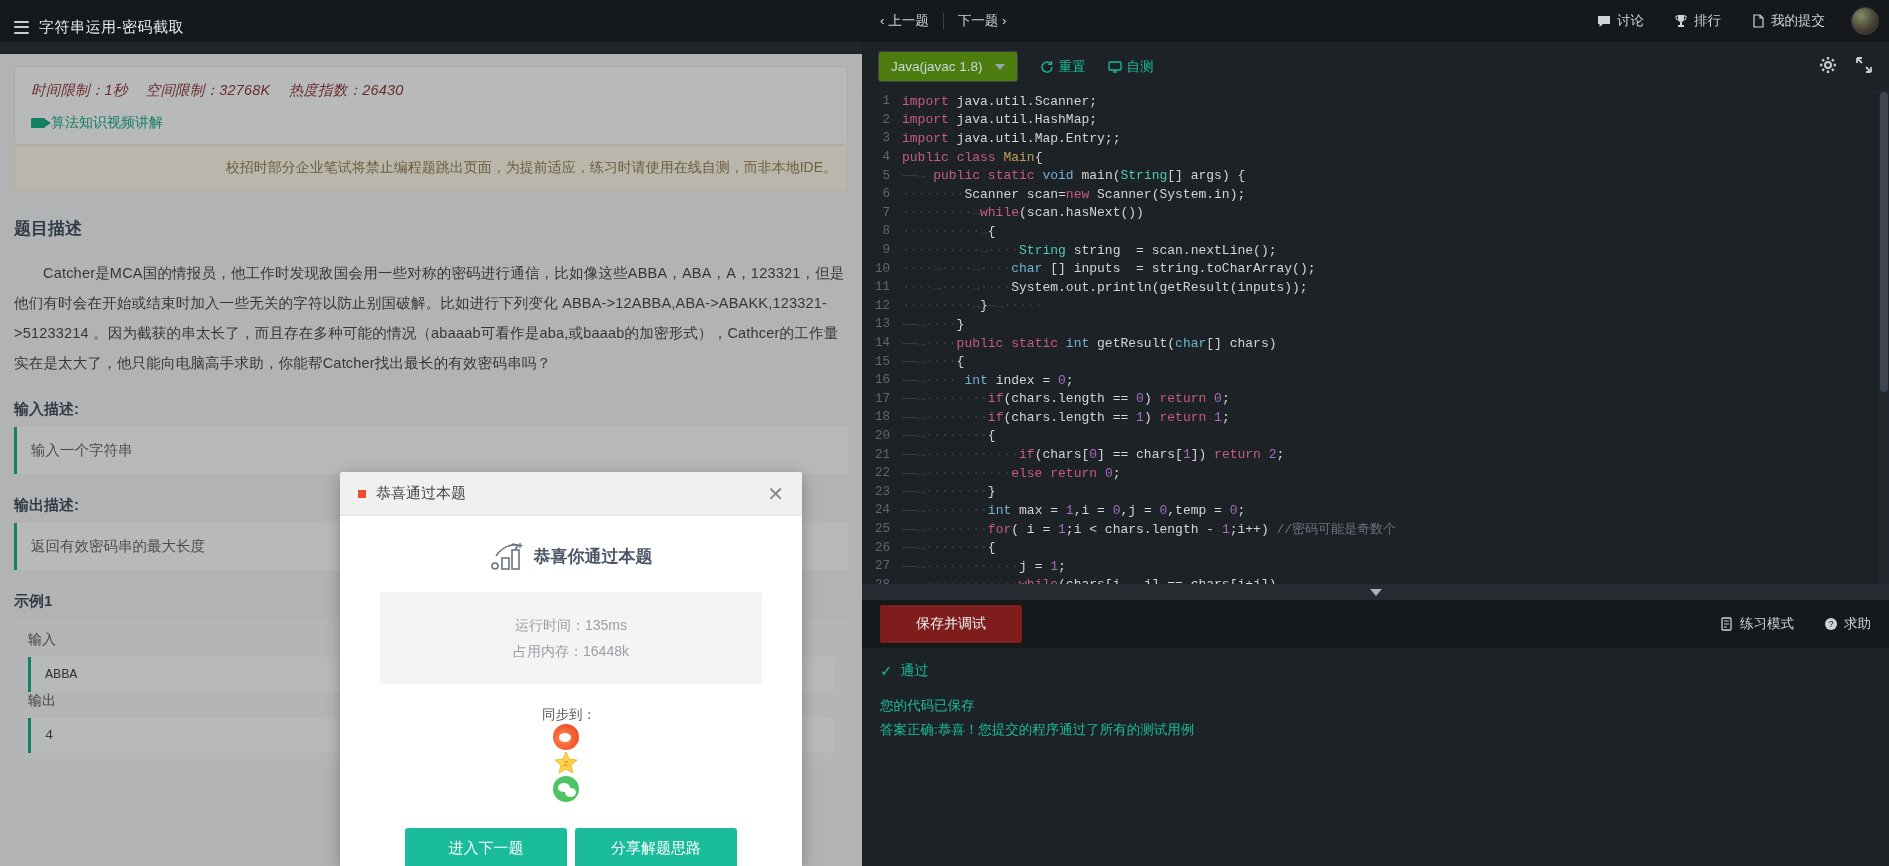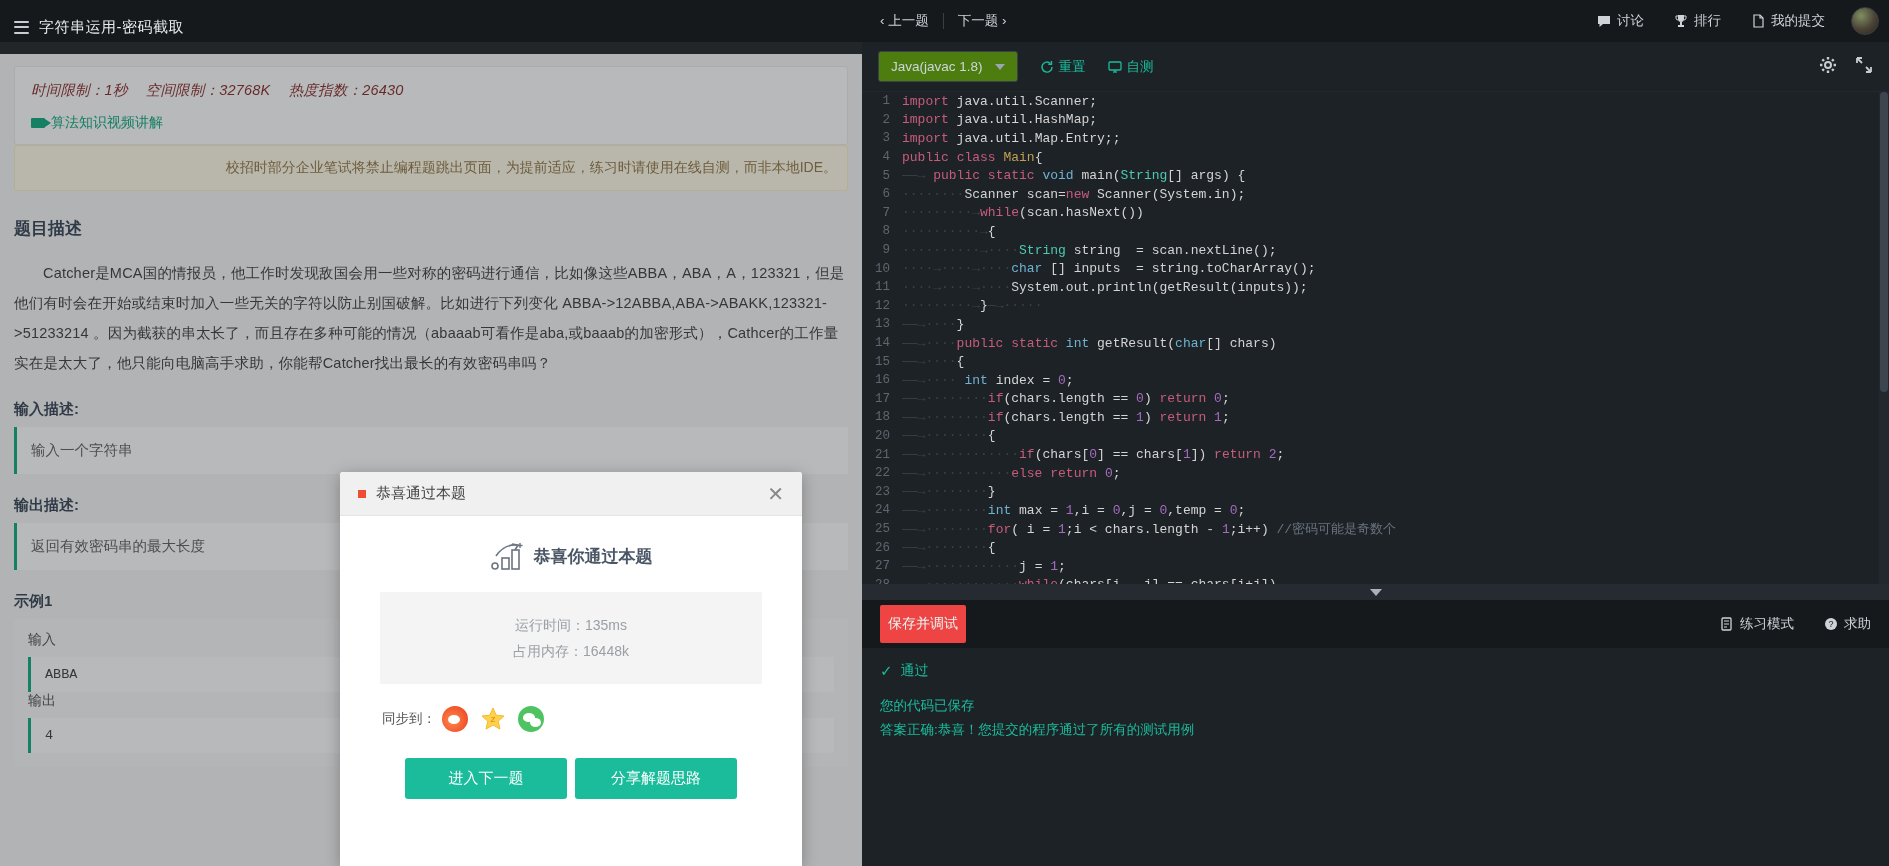--- a/index.html
+++ b/index.html
@@ -91,21 +91,21 @@
   .congrats-row { display:flex; align-items:center; justify-content:center; }
   .chart-icon { position:relative; width:34px; height:28px; margin-right:10px; }
   .congrats-text { font-size:17px; font-weight:bold; color:#4a5666; }
 
   .stats-box {
     margin-top: 22px; background:#f4f4f4; border-radius:2px;
     padding: 20px 0 20px 0; text-align:center;
   }
   .stat-line { font-size:14px; color:#9aa0a6; line-height: 26px; }
 
-  .share-row { display:flex; align-items:center; margin-top: 22px; padding-left: 2px; }
+  .share-row { display:flex; align-items:center; margin-top: 22px; padding-left: 2px; flex-direction: column; }
   .share-label { font-size:13.5px; color:#555; margin-right:6px; }
   .share-ico { width:26px; height:26px; border-radius:50%; margin-right:12px; display:inline-block; position:relative; cursor:pointer;}
   .ico-weibo { background: radial-gradient(circle at 40% 55%, #ff8a4d 0%, #f0512a 70%); }
   .ico-weibo:after{ content:""; position:absolute; left:6px; top:9px; width:12px; height:9px; background:#fff; border-radius:50%;}
   .ico-qzone { background:transparent; }
   .ico-wechat { background:#4fc362; }
   .ico-wechat:after{ content:""; position:absolute; left:5px; top:7px; width:12px; height:9px; background:#fff; border-radius:50% 50% 45% 45%;}
   .ico-wechat:before{ content:""; position:absolute; left:12px; top:12px; width:11px; height:9px; background:#fff; border-radius:50%; z-index:2;}
 
   .modal-btns { display:flex; justify-content:center; gap:8px; margin-top: 26px; }
@@ -172,22 +172,22 @@
   .chev { border-left:6px solid transparent; border-right:6px solid transparent; border-top:7px solid #aab2bb; }
   .vscroll {
     position:absolute; right:0; top:0; width:10px; height:100%; background:#23282e;
   }
   .vthumb { position:absolute; right:1px; top:0; width:8px; height:300px; background:#3d454e; border-radius:4px;}
 
   .action-bar {
     height:48px; background:#16191c; display:flex; align-items:center; padding: 0 18px;
   }
   .save-btn {
-    background:#ef4444; color:#e8f5f2; border:none; border-radius:2px;
-    font-size:14px; padding: 10px 8px; cursor:pointer;
+    background:#7f1d1d; color:#e8f5f2; border:none; border-radius:2px;
+    font-size:14px; padding: 10px 36px; cursor:pointer;
   }
   .action-right { margin-left:auto; display:flex; align-items:center; }
   .action-item { display:flex; align-items:center; color:#cfd3d8; font-size:13.5px; margin-left:30px; cursor:pointer;}
   .action-item .g { margin-right:6px; display:inline-flex;}
 
   .result-area { padding: 14px 18px; background:#1d2227; height: 268px; position:relative;}
   .res-pass { display:flex; align-items:center; color:#1abc9c; font-size:14px; margin-bottom: 14px;}
   .check { margin-right:8px; color:#1abc9c; font-size:15px;}
   .res-line { color:#1abc9c; font-size:13.5px; line-height:24px; }
 </style>

